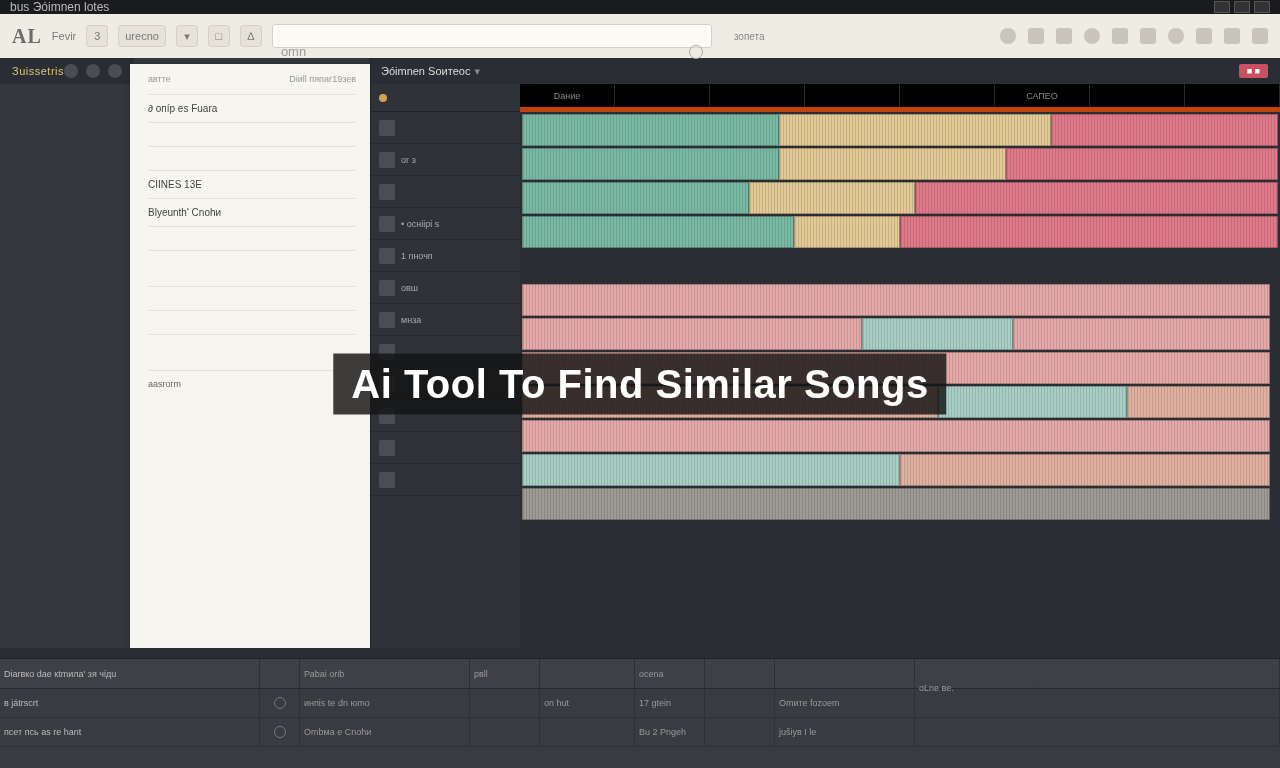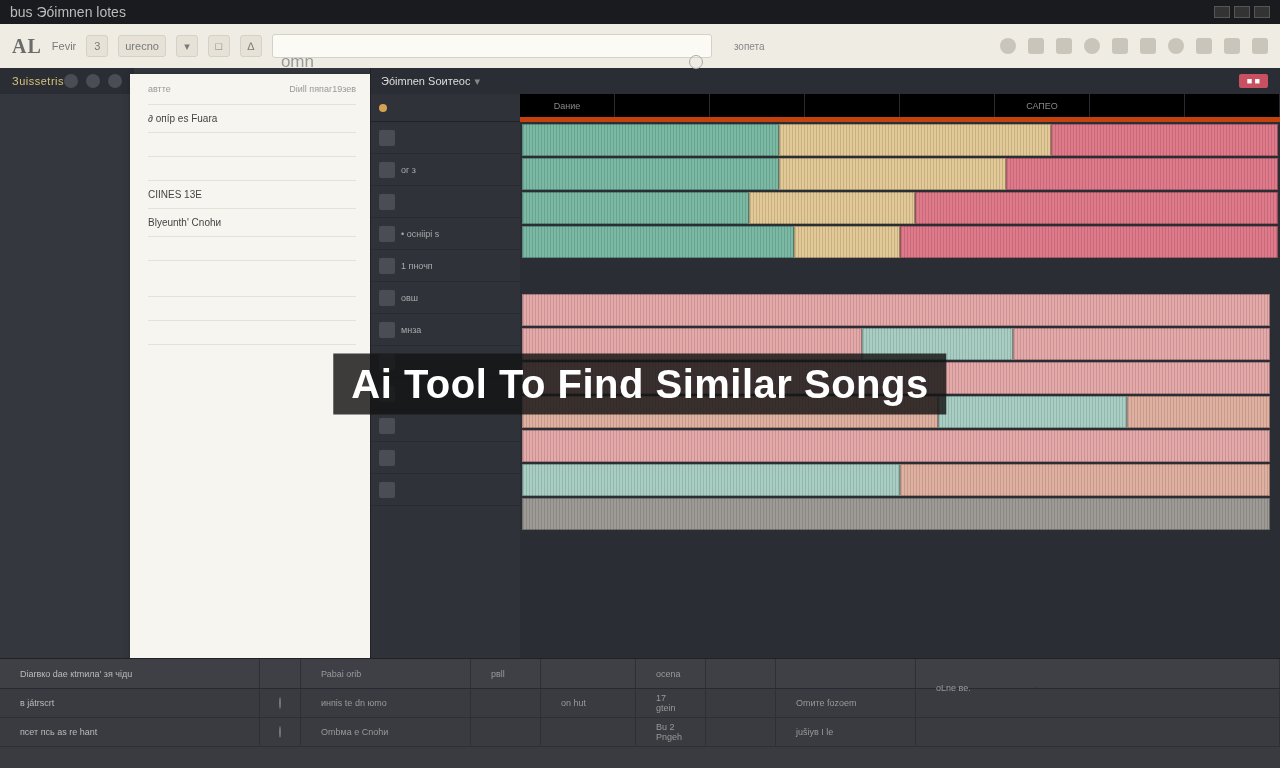--- a/index.html
+++ b/index.html
@@ -9,27 +9,27 @@
   background: #2a2d33;
   font-family: -apple-system, BlinkMacSystemFont, "Segoe UI", Arial, sans-serif;
   overflow: hidden;
   position: relative;
   color: #c8c8c8;
   font-size: 11px;
 }
 
 
 .title-bar {
-  height: 24px;
+  height: 14px;
   background: #1a1b1f;
   display: flex;
   align-items: center;
   padding: 0 10px;
   color: #bbb;
-  font-size: 14px;
+  font-size: 12px;
   gap: 16px;
 }
 .title-bar .window-controls {
   margin-left: auto;
   display: flex;
   gap: 4px;
 }
 .title-bar .window-controls span {
   width: 16px;
   height: 12px;
@@ -76,21 +76,21 @@
   align-items: center;
   background: #fbfaf5;
   border: 1px solid #d5d1c7;
   height: 24px;
   border-radius: 3px;
   padding: 0 8px;
   max-width: 440px;
 }
 .search-box span {
   color: #999;
-  font-size: 17px;
+  font-size: 13px;
   margin-top: 31px;
 }
 .search-box .search-icon-r {
   margin-left: auto;
   width: 14px;
   height: 14px;
   border: 1px solid #aaa;
   border-radius: 50%;
   position: relative;
 }
@@ -307,21 +307,21 @@
 }
 .bt-row {
   flex: 1;
   display: flex;
   border-bottom: 1px solid #2e3036;
 }
 .bt-cell {
   border-right: 1px solid #2e3036;
   display: flex;
   align-items: center;
-  padding: 0 20px;
+  padding: 0 4px;
   color: #999;
   font-size: 9px;
 }
 .bt-cell.c0 { width: 260px; color: #bbb; }
 .bt-cell.c1 { width: 40px; justify-content: center; }
 .bt-cell.c2 { width: 170px; }
 .bt-cell.c3 { width: 70px; }
 .bt-cell.c4 { width: 95px; }
 .bt-cell.c5 { width: 70px; }
 .bt-cell.c6 { width: 70px; }
@@ -412,20 +412,21 @@
             <div class="wp-row "></div>
             <div class="wp-row "></div>
             <div class="wp-row heading">CIINES 13E</div>
             <div class="wp-row heading">Blyeunth' Cnohи</div>
             <div class="wp-row "></div>
             <div class="wp-row tall"></div>
             <div class="wp-row "></div>
             <div class="wp-row "></div>
             <div class="wp-row tall"></div>
           </div>
+      <div class="wp-foot">aasrorm</div>
     </div>
 
   </div>
 
   <div class="mid-col">
     <div class="mid-header">
       <span>Эóimnen Sоитeoс</span>
       <span class="chev">▾</span>
     </div>
     <div class="col-header-row">

